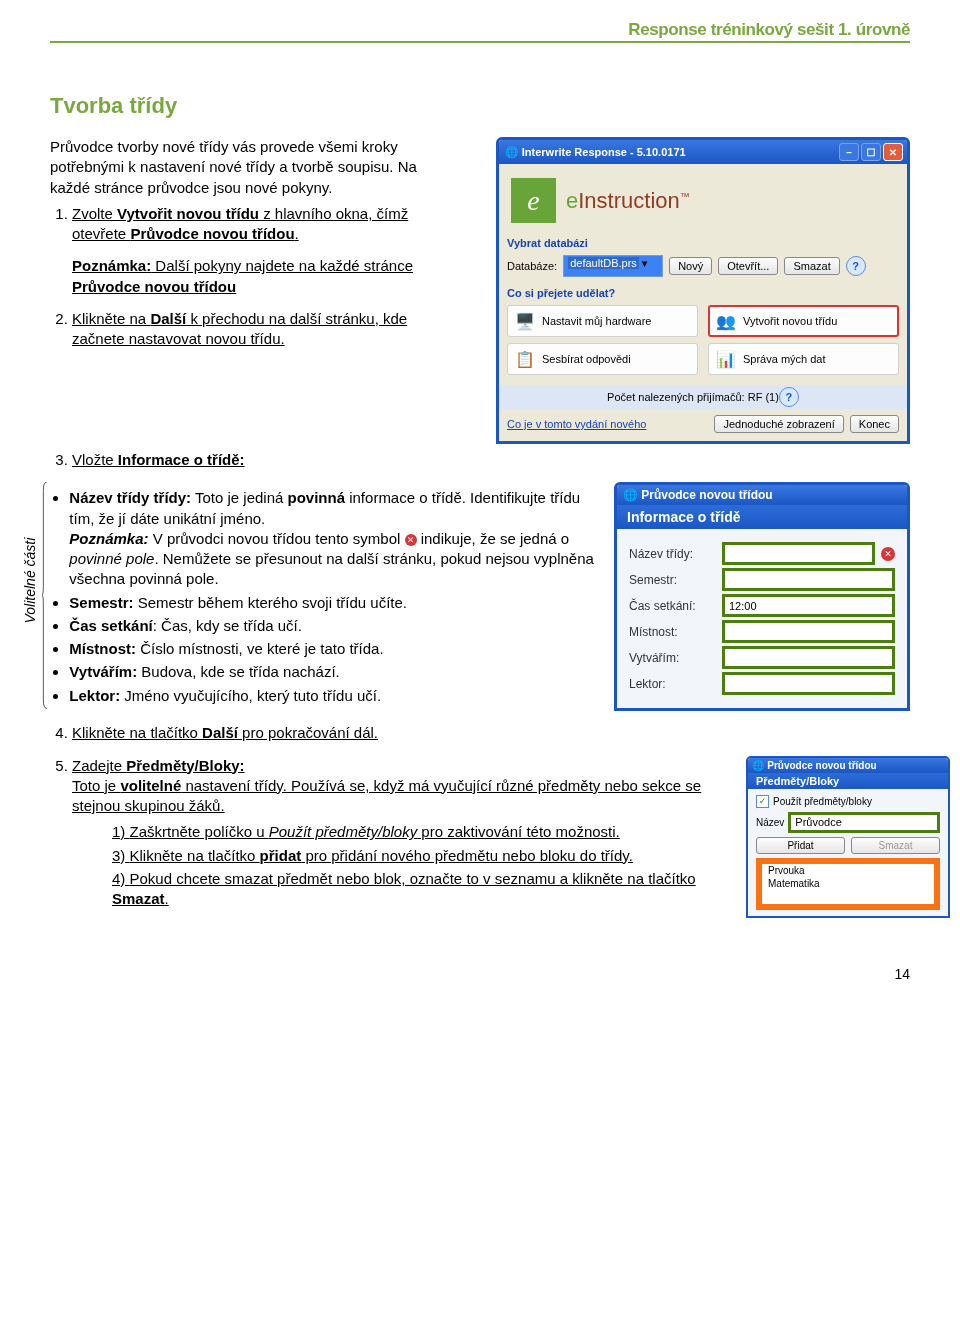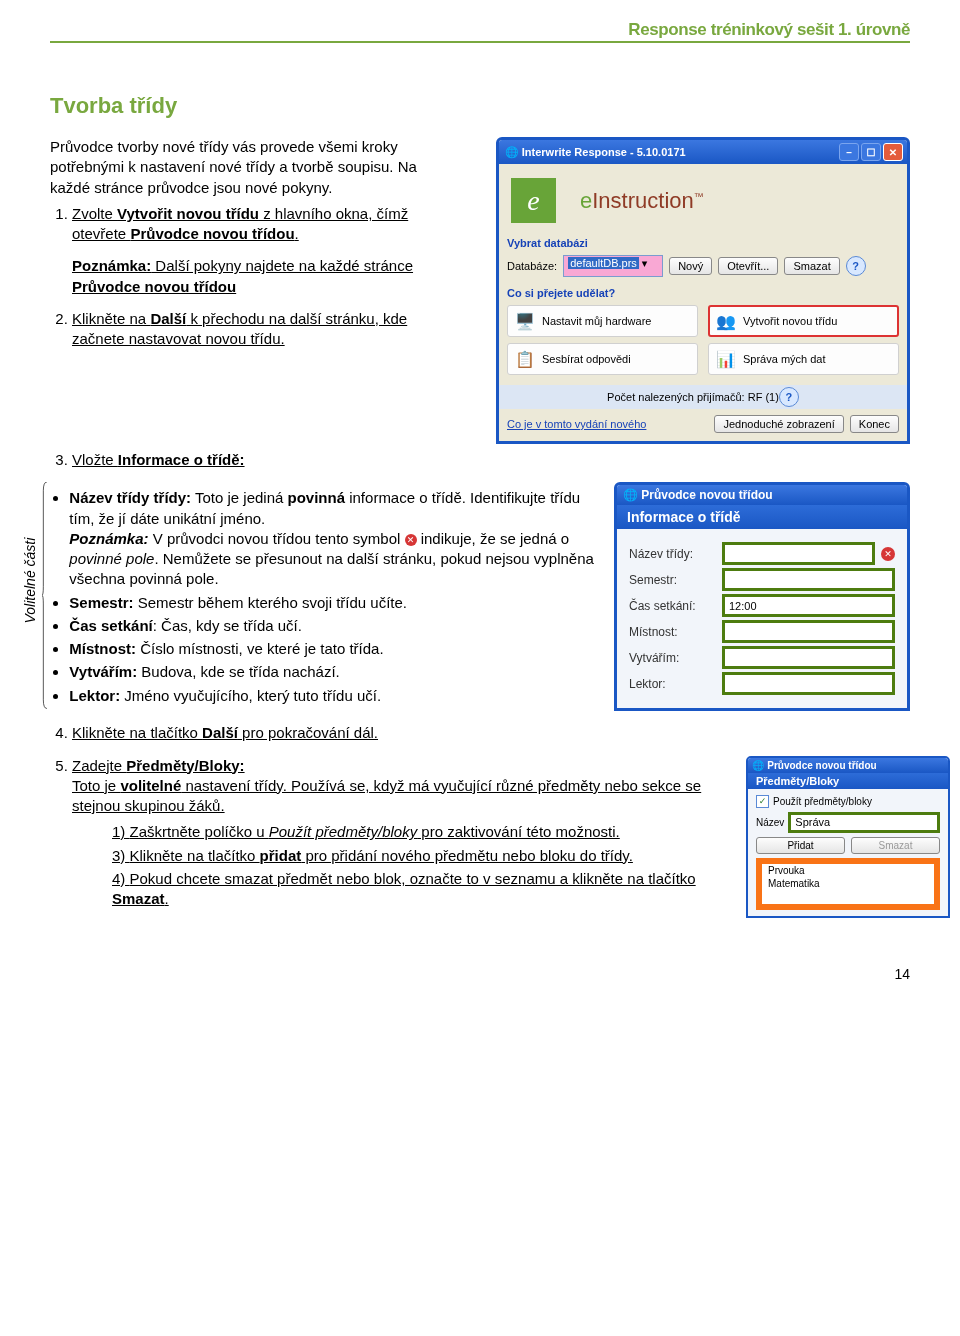--- a/index.html
+++ b/index.html
@@ -133,36 +133,36 @@
     display: flex;
     align-items: center;
     justify-content: center;
     font-size: 10px;
     font-weight: bold;
     color: #fff;
   }
   .tb-min,.tb-max { background: #3b77e0; border:1px solid #7aa5ef; }
   .tb-close { background: #e45c3c; border:1px solid #fff; }
   .win-body { padding: 8px; }
-  .logo-row { display:flex; align-items:center; gap:24px; padding:6px 0 10px 4px;text-align:center;}
+  .logo-row { display:flex; align-items:center; gap:10px; padding:6px 0 10px 4px;text-align:center;}
   .logo-e {
     width:45px; height:45px;
     background:#68a438;
     position:relative;
     display:flex; align-items:center; justify-content:center;
   }
   .logo-e::after{
     content:"e"; color:#fff; font-size:28px; font-family:Georgia,serif; font-style:italic;
   }
   .logo-text { color:#8f3b26; font-size:22px; font-family:"Trebuchet MS",sans-serif; }
   .logo-text .o { color:#68a438; }
   .sect-lbl { color:#1642b7; font-weight:bold; margin:4px 0 6px 0; }
   .db-row { display:flex; align-items:center; gap:6px; margin-bottom:10px;}
   .db-sel {
-    border:1px solid #7a9ccf; background:#f9a8d4; padding:1px 4px;
+    border:1px solid #7a9ccf; background:#3b82f6; padding:1px 4px;
     height:18px; font-size:11px; width:90px;
   }
   .db-sel .selv{ background:#316ac5; color:#fff; padding:0 2px; display:inline-block;}
   .xp-btn {
     border:1px solid #888; border-radius:3px;
     background:linear-gradient(#fdfdfd,#e5e5e5);
     padding:2px 8px; font-size:11px;
   }
   .help-btn{
     width:18px;height:18px;border-radius:50%;
@@ -373,21 +373,21 @@
         <span>🌐 <span>Průvodce novou třídou</span></span>
       </div>
       <div class="strip" style="font-size:11px;padding:2px 8px;">Předměty/Bloky</div>
       <div class="form">
         <div class="chk">
           <span class="chkbox">✓</span>
           <span>Použít předměty/bloky</span>
         </div>
         <div class="frow" style="gap:4px;">
           <span>Název</span>
-          <span class="finp" style="height:15px;">Správa</span>
+          <span class="finp" style="height:15px;">Průvodce</span>
         </div>
         <div class="btn-row3">
           <button class="xp-btn" style="flex:1;font-size:10px;">Přidat</button>
           <button class="xp-btn dis" style="flex:1;font-size:10px;">Smazat</button>
         </div>
         <div class="tbl">
           <div>Prvouka</div>
           <div>Matematika</div>
         </div>
       </div>

